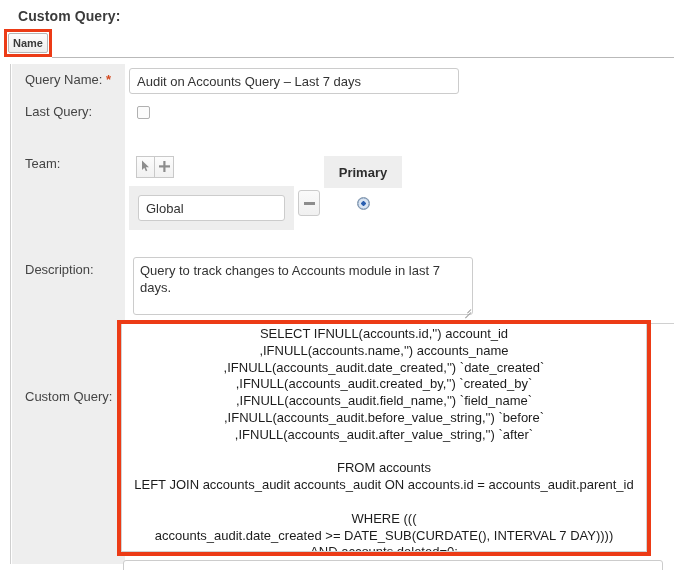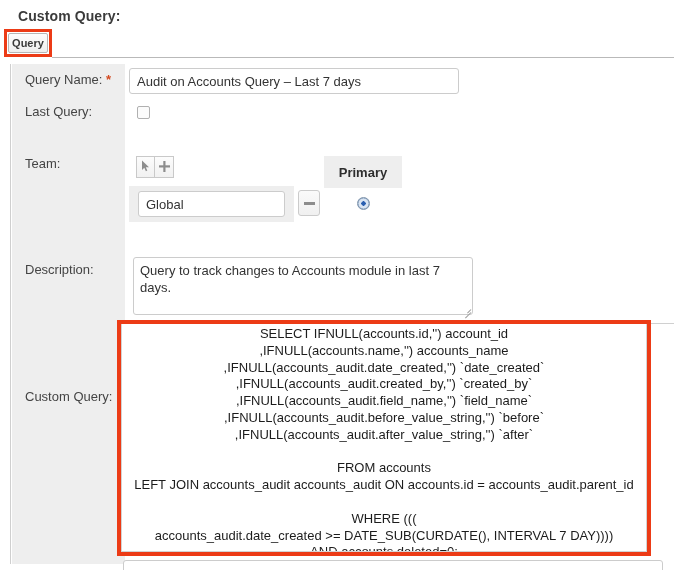--- a/index.html
+++ b/index.html
@@ -158,21 +158,21 @@
     justify-content: center;
     cursor: pointer;
   }
   .icon-btn + .icon-btn { border-left: none; }
 
   .team-row {
     position: absolute;
     left: 118px;
     top: 122px;
     width: 165px;
-    height: 36px;
+    height: 44px;
     background: #eeeeee;
     display: flex;
     align-items: center;
   }
   #team-input {
     position: static;
     margin-left: 9px;
     width: 147px;
     height: 25px;
   }
@@ -324,21 +324,21 @@
     border-radius: 3px;
     box-sizing: border-box;
   }
 </style>
 </head>
 <body>
 
 <div class="page-title">Custom Query:</div>
 
 <div class="save-wrap">
-  <div class="save-button">Query</div>
+  <div class="save-button">Name</div>
   <div class="save-annotation"></div>
 </div>
 <div class="header-rule"></div>
 
 <div class="form-panel">
   <div class="label-col"></div>
 
   <div class="row-label" style="top:8px;">
     <span>Query Name:</span>
     <span class="req-star">*</span>

